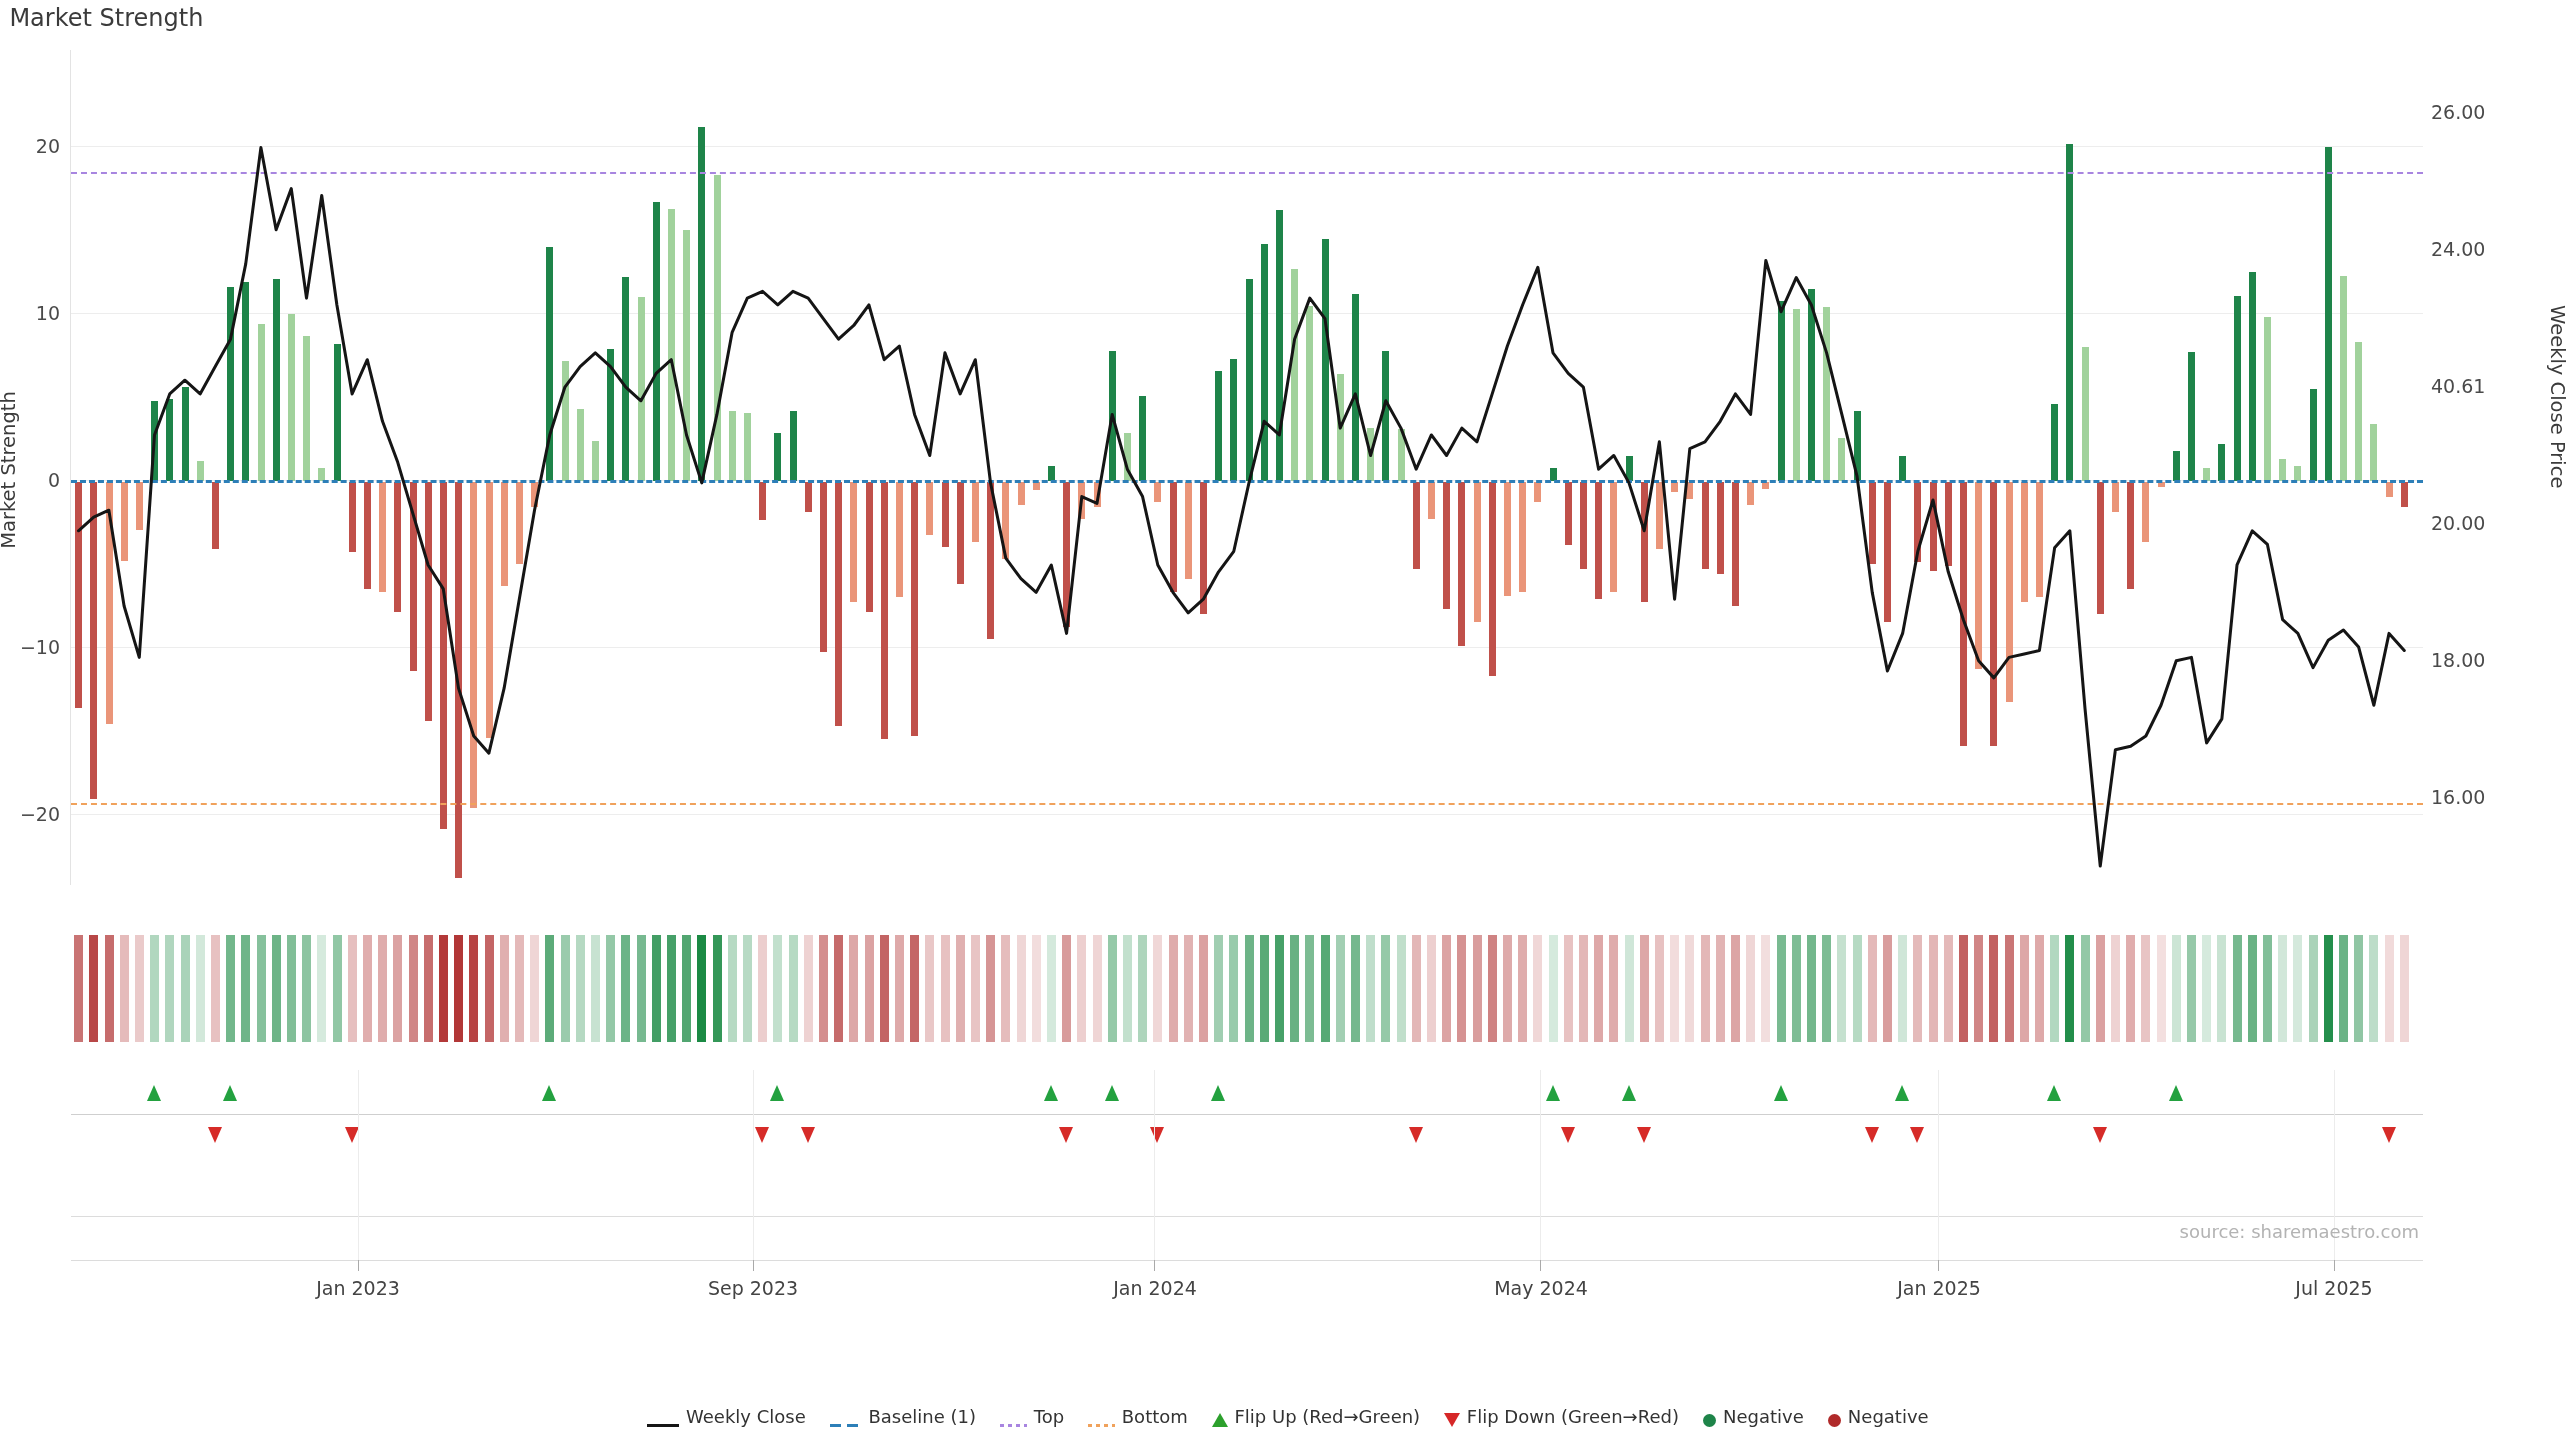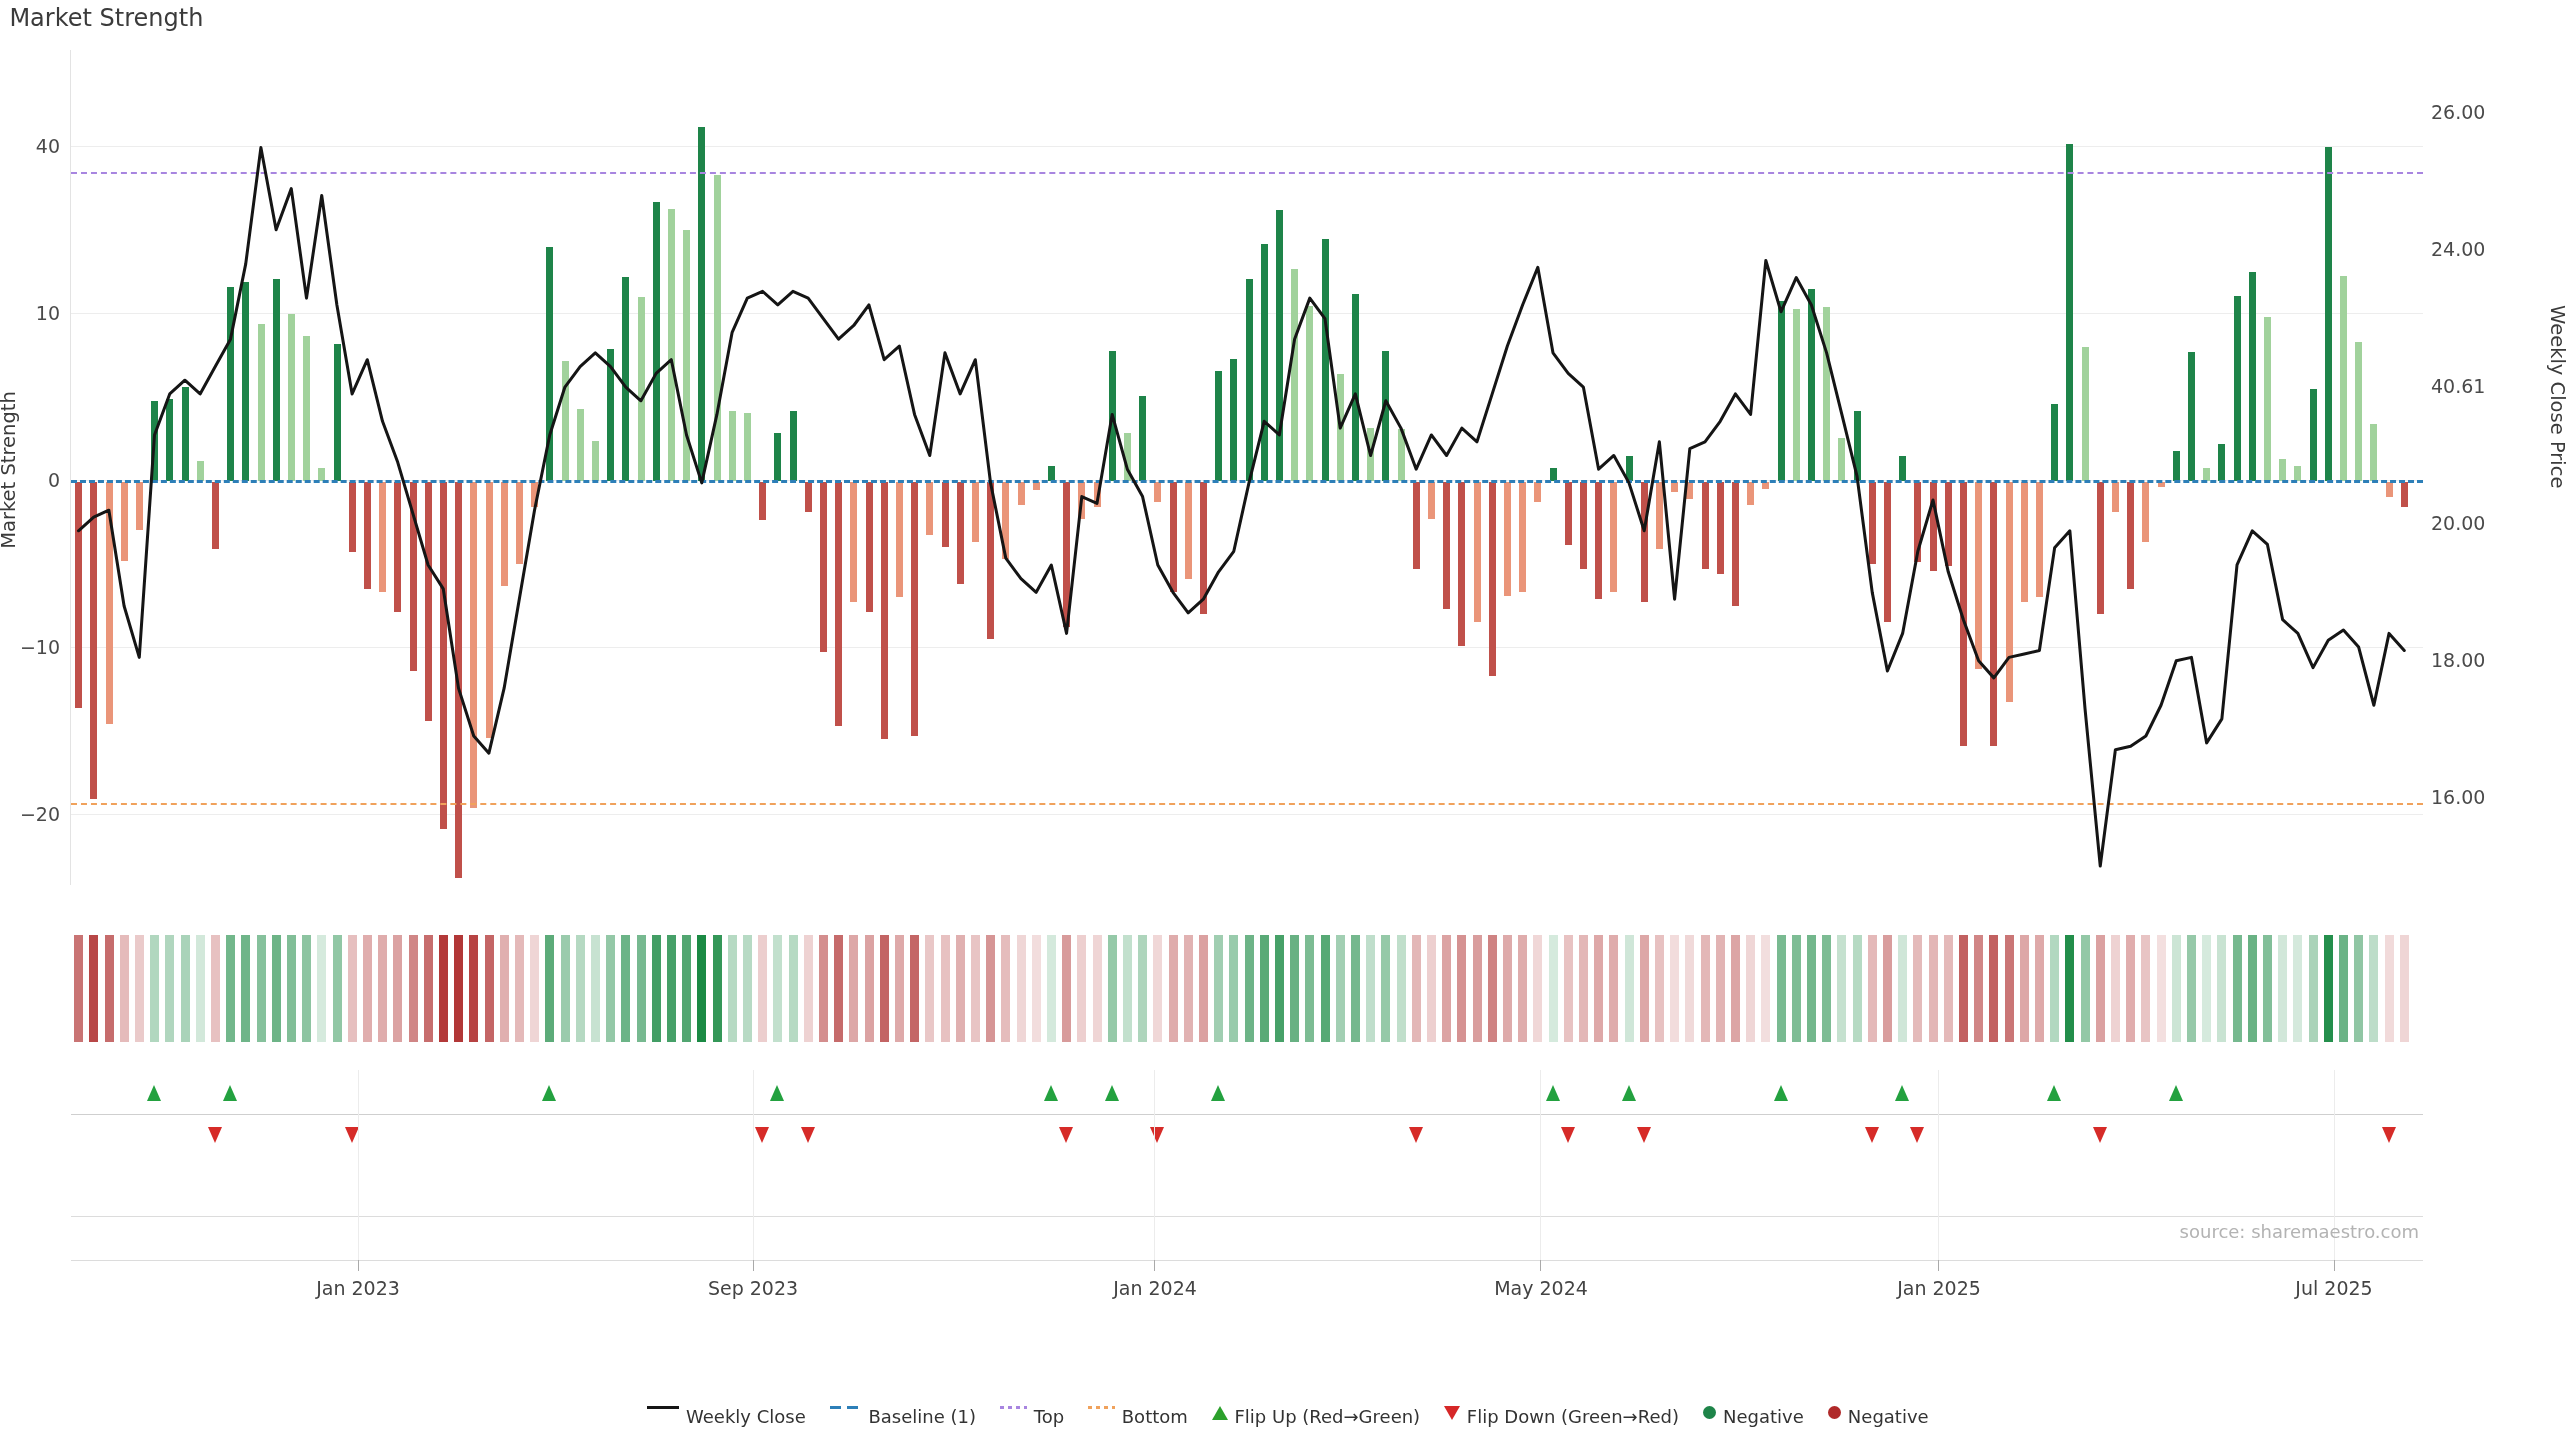--- a/index.html
+++ b/index.html
@@ -23,21 +23,21 @@
   .tri{width:0;height:0;}
   .tri-up{border-left:7.4px solid transparent;border-right:7.4px solid transparent;border-bottom:16px solid #23a13f;}
   .tri-down{border-left:7.4px solid transparent;border-right:7.4px solid transparent;border-top:16px solid #d62b28;}
   .sep{left:71px;width:2352px;height:1.3px;background:#cfcfcf;}
   .hline{left:71px;width:2352px;height:1.3px;background:#dcdcdc;}
   .vmonth{width:1.3px;top:1070px;height:191px;background:#ececec;}
   .mtick{width:1.3px;top:1260px;height:10.7px;background:#aaaaaa;}
   .mlabel{font-size:19px;color:#444;transform:translateX(-50%);top:1277px;white-space:nowrap;}
   .source{font-size:18px;color:#b3b3b3;right:157px;top:1221px;}
   .legend{left:0;top:1406px;width:2576px;display:flex;justify-content:center;align-items:center;gap:24px;}
-  .leg-item{display:flex;align-items:flex-start;gap:6.7px;font-size:18px;color:#333;white-space:nowrap;}
+  .leg-item{display:flex;align-items:flex-end;gap:6.7px;font-size:18px;color:#333;white-space:nowrap;}
   .ic-line{width:32px;height:2.7px;background:#151515;}
   .ic-dash{width:32px;height:3.4px;background:repeating-linear-gradient(90deg,#2d7fb8 0 10.7px,transparent 10.7px 17.4px);}
   .ic-dotp{width:27px;height:2.7px;background:repeating-linear-gradient(90deg,#a885e0 0 4px,transparent 4px 8px);}
   .ic-doto{width:27px;height:2.7px;background:repeating-linear-gradient(90deg,#f0a25c 0 4px,transparent 4px 8px);}
   .ic-triu{width:0;height:0;border-left:8px solid transparent;border-right:8px solid transparent;border-bottom:14.8px solid #2ca02c;}
   .ic-trid{width:0;height:0;border-left:8px solid transparent;border-right:8px solid transparent;border-top:14.8px solid #d62728;}
   .ic-cirg{width:13.4px;height:13.4px;border-radius:50%;background:#1e8449;}
   .ic-cirr{width:13.4px;height:13.4px;border-radius:50%;background:#b02a2a;}
   svg{position:absolute;left:0;top:0;pointer-events:none;}
 </style>
@@ -214,21 +214,21 @@
     </div>
   <div id="ref-layer">
       <div class="abs refline topline" style="top: 172px;"></div>
       <div class="abs refline bottomline" style="top: 803px;"></div>
       <div class="abs refline baseline" style="top: 480px;"></div>
     </div>
   <svg id="line-svg" width="2576" height="1449" viewBox="0 0 3840 2160">
       <polyline points="117.0,791.2 139.7,770.8 162.3,760.6 185.0,903.4 207.6,979.9 230.3,648.4 253.0,587.2 275.6,566.8 298.3,587.2 320.9,546.4 343.6,505.6 366.3,393.4 388.9,220.0 411.6,342.4 434.2,281.2 456.9,444.4 479.6,291.4 502.2,454.6 524.9,587.2 547.5,536.2 570.2,628.0 592.9,689.2 615.5,765.7 638.2,842.2 660.8,877.9 683.5,1025.8 706.2,1097.2 728.8,1122.7 751.5,1025.8 774.1,893.2 796.8,760.6 819.5,648.4 842.1,577.0 864.8,546.4 887.4,526.0 910.1,546.4 932.8,577.0 955.4,597.4 978.1,556.6 1000.7,536.2 1023.4,648.4 1046.1,719.8 1068.7,617.8 1091.4,495.4 1114.0,444.4 1136.7,434.2 1159.4,454.6 1182.0,434.2 1204.7,444.4 1227.3,475.0 1250.0,505.6 1272.7,485.2 1295.3,454.6 1318.0,536.2 1340.6,515.8 1363.3,617.8 1386.0,679.0 1408.6,526.0 1431.3,587.2 1453.9,536.2 1476.6,719.8 1499.3,832.0 1521.9,862.6 1544.6,883.0 1567.2,842.2 1589.9,944.2 1612.6,740.2 1635.2,750.4 1657.9,617.8 1680.5,699.4 1703.2,740.2 1725.9,842.2 1748.5,883.0 1771.2,913.6 1793.8,893.2 1816.5,852.4 1839.2,821.8 1861.8,719.8 1884.5,628.0 1907.1,648.4 1929.8,505.6 1952.5,444.4 1975.1,475.0 1997.8,638.2 2020.4,587.2 2043.1,679.0 2065.8,597.4 2088.4,638.2 2111.1,699.4 2133.7,648.4 2156.4,679.0 2179.1,638.2 2201.7,658.6 2224.4,587.2 2247.0,515.8 2269.7,454.6 2292.4,398.5 2315.0,526.0 2337.7,556.6 2360.3,577.0 2383.0,699.4 2405.7,679.0 2428.3,719.8 2451.0,791.2 2473.6,658.6 2496.3,893.2 2519.0,668.8 2541.6,658.6 2564.3,628.0 2586.9,587.2 2609.6,617.8 2632.3,388.3 2654.9,464.8 2677.6,413.8 2700.2,454.6 2722.9,526.0 2745.6,617.8 2768.2,709.6 2790.9,883.0 2813.5,1000.3 2836.2,944.2 2858.9,821.8 2881.5,745.3 2904.2,852.4 2926.8,923.8 2949.5,985.0 2972.2,1010.5 2994.8,979.9 3017.5,974.8 3040.1,969.7 3062.8,816.7 3085.5,791.2 3108.1,1056.4 3130.8,1291.0 3153.4,1117.6 3176.1,1112.5 3198.8,1097.2 3221.4,1051.3 3244.1,985.0 3266.7,979.9 3289.4,1107.4 3312.1,1071.7 3334.7,842.2 3357.4,791.2 3380.0,811.6 3402.7,923.8 3425.4,944.2 3448.0,995.2 3470.7,954.4 3493.3,939.1 3516.0,964.6 3538.7,1051.3 3561.3,944.2 3584.0,969.7" fill="none" stroke="#151515" stroke-width="4.5" stroke-linejoin="round" stroke-linecap="round"></polyline>
     </svg>
   <div id="ytick-layer">
-      <div class="abs ytick-l" style="top: 135px;">40</div>
+      <div class="abs ytick-l" style="top: 135px;">20</div>
       <div class="abs ytick-l" style="top: 302px;">10</div>
       <div class="abs ytick-l" style="top: 469px;">0</div>
       <div class="abs ytick-l" style="top: 636px;">−10</div>
       <div class="abs ytick-l" style="top: 803px;">−20</div>
       <div class="abs ytick-r" style="top: 101px;">26.00</div>
       <div class="abs ytick-r" style="top: 238px;">24.00</div>
       <div class="abs ytick-r" style="top: 375px;">40.61</div>
       <div class="abs ytick-r" style="top: 512px;">20.00</div>
       <div class="abs ytick-r" style="top: 649px;">18.00</div>
       <div class="abs ytick-r" style="top: 786px;">16.00</div>

